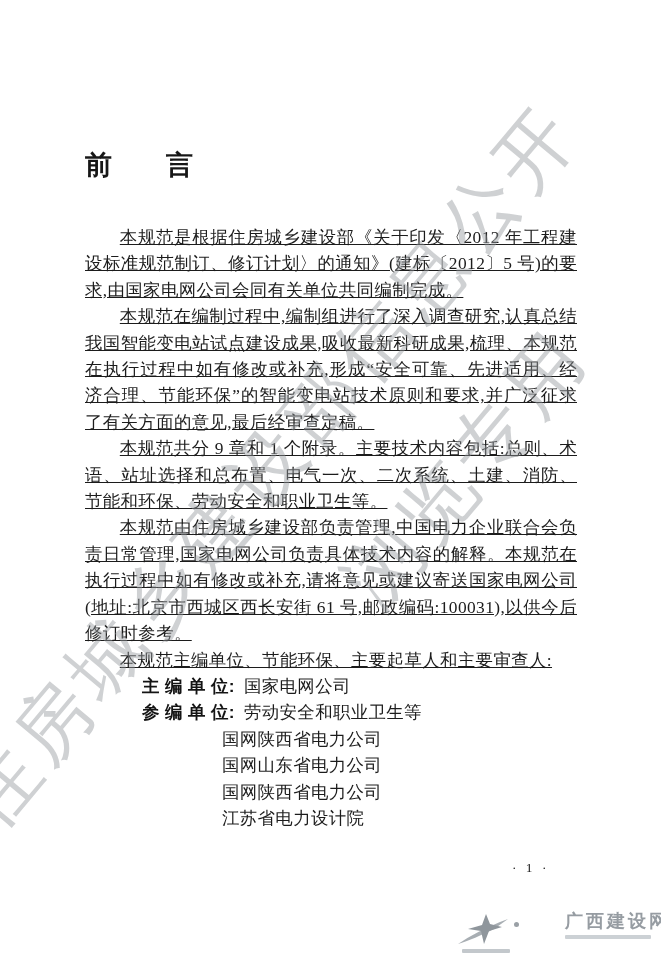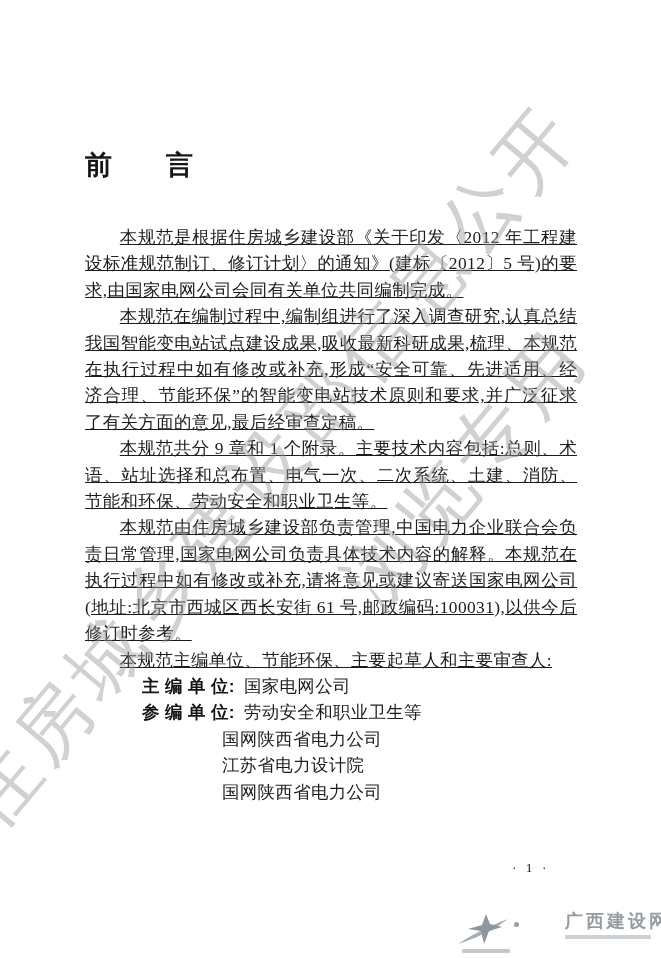--- a/index.html
+++ b/index.html
@@ -136,22 +136,23 @@
     <p class="para">本规范主编单位、节能环保、主要起草人和主要审查人:</p>
 
     <div class="ed-row">
       <span class="ed-label">主 编 单 位:</span><span class="ed-value">国家电网公司</span>
     </div>
 
     <div class="ed-row">
       <span class="ed-label">参 编 单 位:</span><span class="ed-value">劳动安全和职业卫生等</span>
     </div>
     <div class="unit-row">国网陕西省电力公司</div>
+    <div class="unit-row">国网山东省电力公司</div>
+    <div class="unit-row">国网陕西省电力公司</div>
     <div class="unit-row">江苏省电力设计院</div>
-    <div class="unit-row">国网陕西省电力公司</div>
   </div>
 
   <div class="watermark wm1">住房城乡建设部信息公开</div>
   <div class="watermark wm2">浏览专用</div>
 
   <div class="page-number">· 1 ·</div>
 
   <div class="logo">
     <div class="logo-star">
       <svg width="56" height="34" viewBox="0 0 56 34" xmlns="http://www.w3.org/2000/svg">

